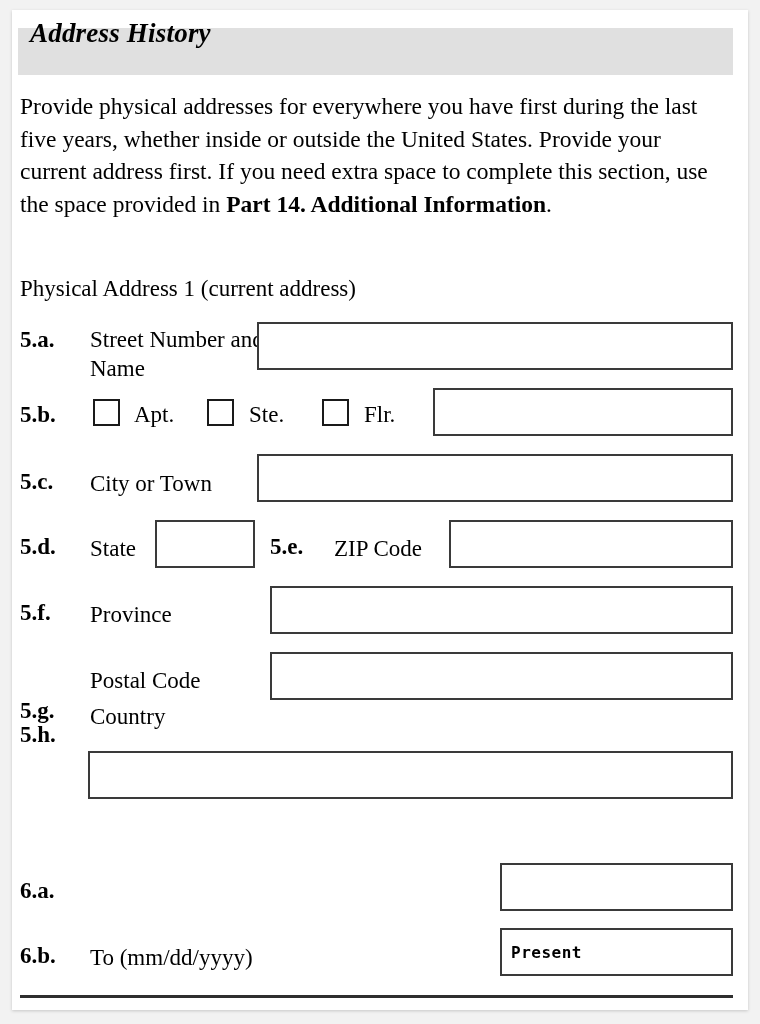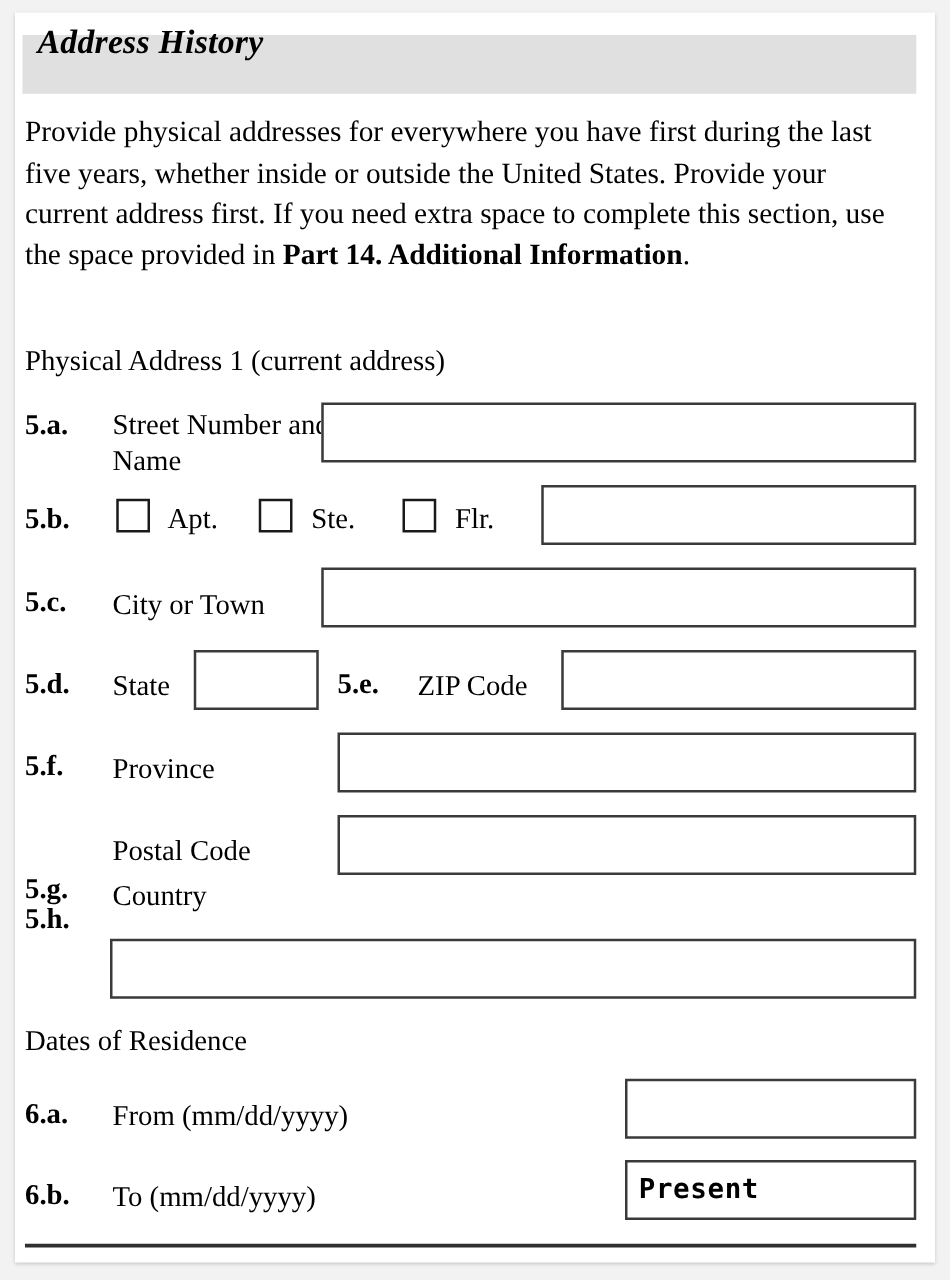--- a/index.html
+++ b/index.html
@@ -89,21 +89,21 @@
     background: #ffffff;
     border: 2px solid #3a3a3a;
     box-sizing: border-box;
   }
   .box .filled {
     position: absolute;
     left: 9px;
     top: 50%;
     transform: translateY(-50%);
     font-family: "DejaVu Sans Mono", "Liberation Mono", monospace;
-    font-size: 22px;
+    font-size: 16px;
     font-weight: bold;
     letter-spacing: 0.5px;
     color: #000;
     white-space: nowrap;
   }
 
   .checkbox {
     position: absolute;
     width: 27px;
     height: 27px;
@@ -189,24 +189,22 @@
   <div class="box" style="left:258px; top:642px; width:463px; height:48px;">
     <span class="filled"></span>
   </div>
 
   <div class="num" style="left:8px; top:712px;">5.h.</div>
   <div class="lbl" style="left:78px; top:692px;">Country</div>
   <div class="box" style="left:76px; top:741px; width:645px; height:48px;">
     <span class="filled"></span>
   </div>
 
-  <div class="subhead" style="left:8px; top:810px;">Dates of Residence</div>
 
   <div class="num" style="left:8px; top:868px;">6.a.</div>
-  <div class="lbl" style="left:78px; top:868px;">From (mm/dd/yyyy)</div>
   <div class="box" style="left:488px; top:853px; width:233px; height:48px;">
     <span class="filled"></span>
   </div>
 
   <div class="num" style="left:8px; top:933px;">6.b.</div>
   <div class="lbl" style="left:78px; top:933px;">To (mm/dd/yyyy)</div>
   <div class="box" style="left:488px; top:918px; width:233px; height:48px;">
     <span class="filled">Present</span>
   </div>
 

